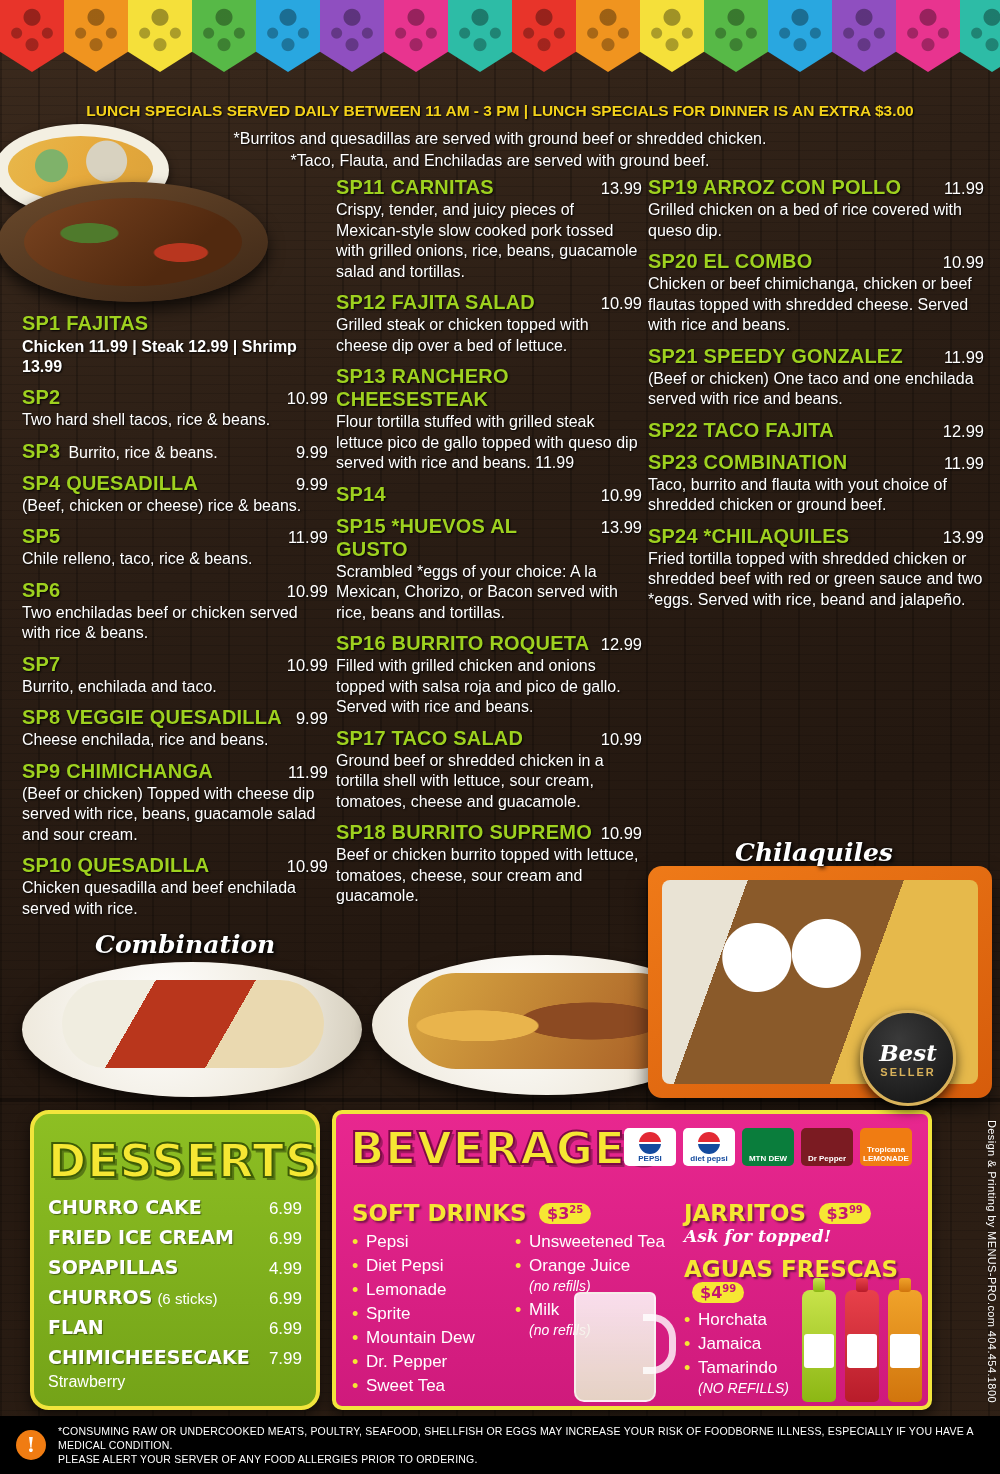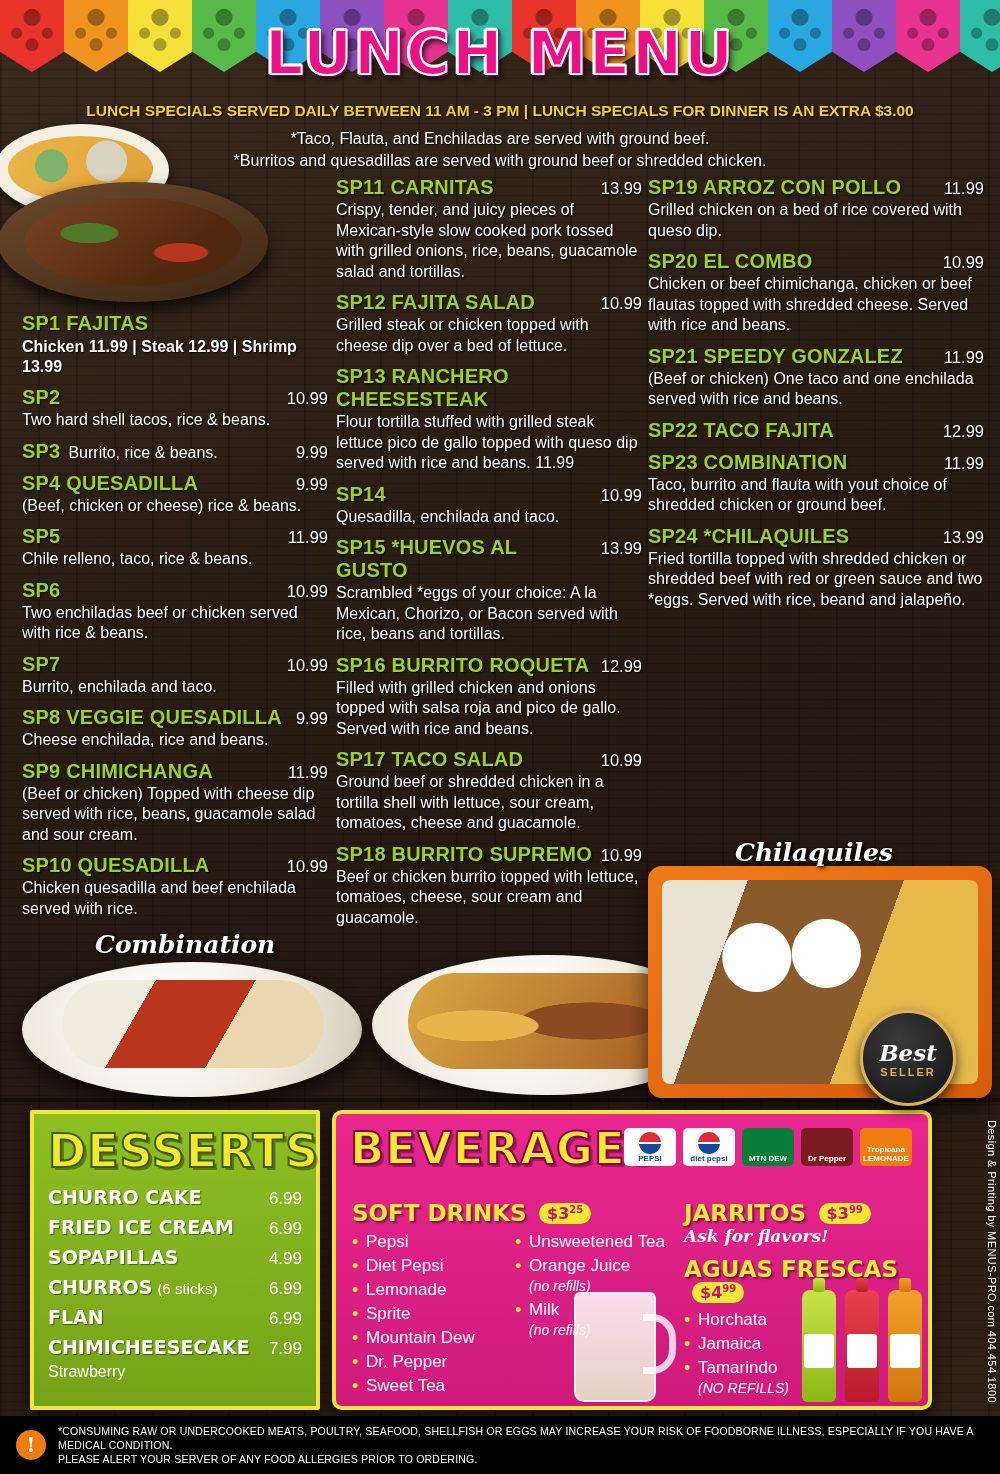--- a/index.html
+++ b/index.html
@@ -157,21 +157,21 @@
     border:3px solid #d9b25a; color:#fff; text-align:center;
     box-shadow:0 5px 12px rgba(0,0,0,.7);
   }
   .best-seller .b1 { font-family:"DejaVu Serif", serif; font-style:italic; font-weight:bold; font-size:23px; margin-top:26px; color:#fff;}
   .best-seller .b2 { font-size:11px; letter-spacing:2px; font-weight:bold; color:#d9b25a; }
 
   
   .desserts {
     position:absolute; left:30px; top:1110px; width:290px; height:300px; z-index:10;
     background:linear-gradient(180deg,#8dbf23,#74a318);
-    border:4px solid #f2e53c; border-radius:2px; padding:10px 14px;
+    border:4px solid #f2e53c; border-radius:19px; padding:20px 14px;
     box-shadow:0 6px 14px rgba(0,0,0,.6);
   }
   .desserts h2 {
     font-family:"DejaVu Sans", sans-serif; font-size:46px; color:#f6e733;
     text-align:center; letter-spacing:1px; -webkit-text-stroke:2px #3d5c06;
     text-shadow:3px 3px 0 rgba(0,0,0,.35); margin-bottom:8px;
   }
   .d-row { display:flex; align-items:baseline; margin-bottom:7px; }
   .d-row .dn {
     font-family:"DejaVu Sans", sans-serif; font-weight:bold; font-size:19px; color:#fff;
@@ -304,25 +304,24 @@
         </div>
         <div class="flag" style="left: 896px;">
           <div class="cloth" style="background-color: rgb(232, 52, 143);"></div>
         </div>
         <div class="flag" style="left: 960px;">
           <div class="cloth" style="background-color: rgb(45, 188, 166);"></div>
         </div>
       </div>
   </div>
 
-  <div class="title">LUNCH MENU</div>
   <div class="subtitle">LUNCH SPECIALS SERVED DAILY BETWEEN 11 AM - 3 PM  |  LUNCH SPECIALS FOR DINNER IS AN EXTRA $3.00</div>
   <div class="note">
+    <div>*Burritos and quesadillas are served with ground beef or shredded chicken.</div>
     <div>*Taco, Flauta, and Enchiladas are served with ground beef.</div>
-    <div>*Burritos and quesadillas are served with ground beef or shredded chicken.</div>
   </div>
 
   <div class="fajita-photo">
     <div class="plate-rice"></div>
     <div class="skillet"></div>
   </div>
 
   <div class="col colA" id="colA">
       <div class="item">
         <div class="hdr">
@@ -413,21 +412,20 @@
         <div class="hdr">
           <div class="name">SP13 RANCHERO CHEESESTEAK</div>
         </div>
         <div class="desc">Flour tortilla stuffed with grilled steak lettuce pico de gallo topped with queso dip served with rice and beans. 11.99</div>
       </div>
       <div class="item">
         <div class="hdr">
           <div class="name">SP14</div>
           <div class="price">10.99</div>
         </div>
-        <div class="desc">Quesadilla, enchilada and taco.</div>
       </div>
       <div class="item">
         <div class="hdr">
           <div class="name">SP15 *HUEVOS AL GUSTO</div>
           <div class="price">13.99</div>
         </div>
         <div class="desc">Scrambled *eggs of your choice: A la Mexican, Chorizo, or Bacon served with rice, beans and tortillas.</div>
       </div>
       <div class="item">
         <div class="hdr">
@@ -594,21 +592,21 @@
             <li><span>Milk</span><span class="norefill">(no refills)</span></li>
           </ul>
       </div>
     </div>
 
     <div style="position:absolute; left:348px; top:86px; width:240px;">
       <div>
         <span class="sect-title">JARRITOS</span>
         <span class="pricebadge">$<span>3</span><sup>99</sup></span>
       </div>
-      <div class="ask">Ask for flavors!</div>
+      <div class="ask">Ask for topped!</div>
       <div style="margin-top:10px;">
         <span class="sect-title">AGUAS FRESCAS</span>
         <span class="pricebadge">$<span>4</span><sup>99</sup></span>
       </div>
       <ul class="drink-list" id="aguasList" style="margin-top:6px;">
           <li><span>Horchata</span></li>
           <li><span>Jamaica</span></li>
           <li><span>Tamarindo</span><span class="norefill">(NO REFILLS)</span></li>
         </ul>
     </div>

